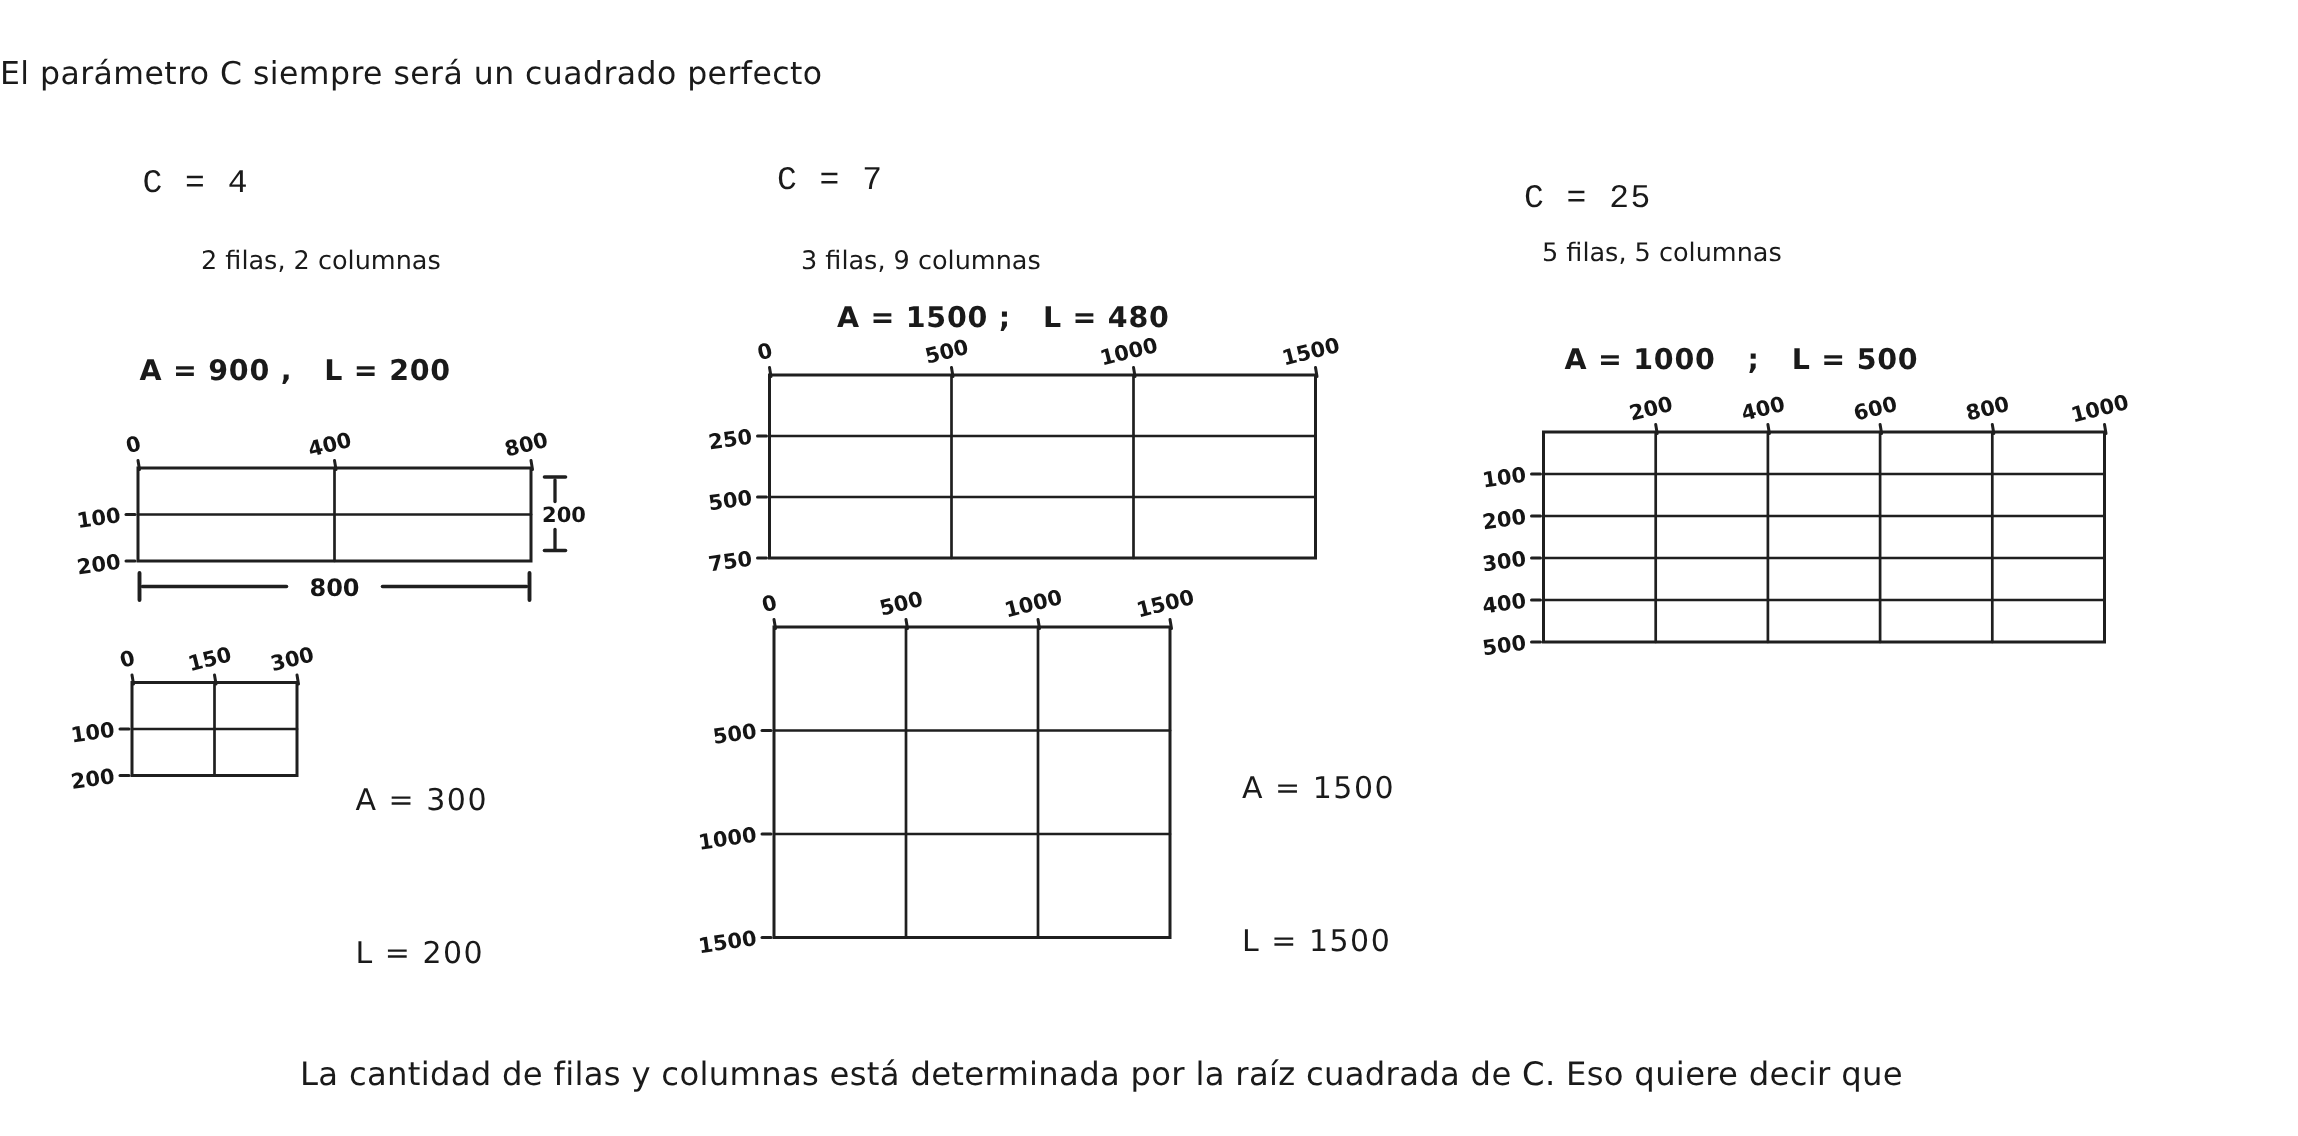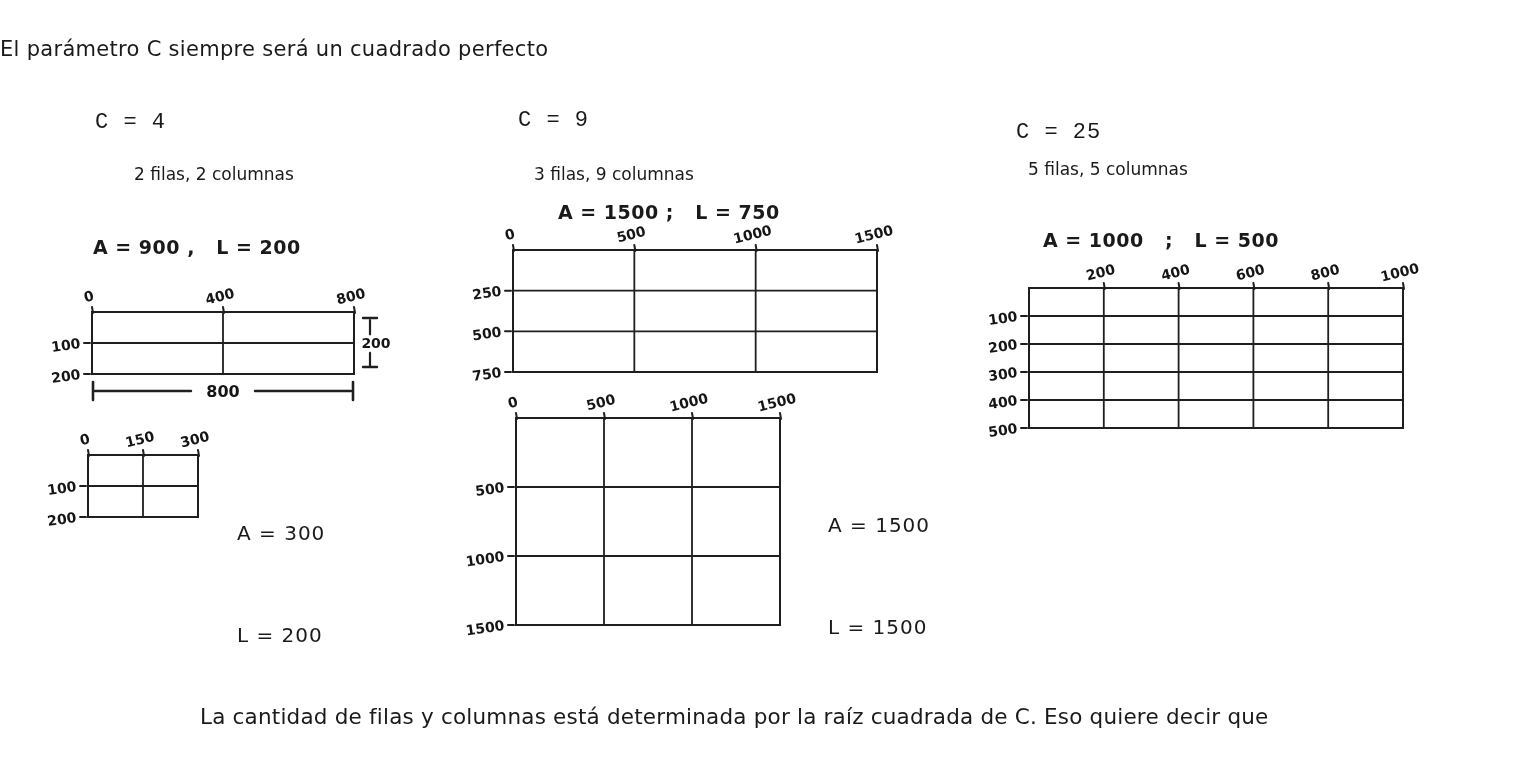--- a/index.html
+++ b/index.html
@@ -20,23 +20,23 @@
 <body>
 
 <div style="position:absolute;inset:0;">
 
   <div class="abs title">El parámetro C siempre será un cuadrado perfecto</div>
 
   <div class="abs c-label" style="left:95px;top:110px">C = 4</div>
   <div class="abs rc-label" style="left:134px;top:164px">2 filas, 2 columnas</div>
   <div class="abs params" style="left:93px;top:236px">A = 900 ,   L = 200</div>
 
-  <div class="abs c-label" style="left:518px;top:108px">C = 9</div>
+  <div class="abs c-label" style="left:518px;top:108px">C = 7</div>
   <div class="abs rc-label" style="left:534px;top:164px">3 filas, 9 columnas</div>
-  <div class="abs params" style="left:558px;top:201px">A = 1500 ;   L = 750</div>
+  <div class="abs params" style="left:558px;top:201px">A = 1500 ;   L = 480</div>
 
   <div class="abs c-label" style="left:1016px;top:120px">C = 25</div>
   <div class="abs rc-label" style="left:1028px;top:159px">5 filas, 5 columnas</div>
   <div class="abs params" style="left:1043px;top:229px">A = 1000   ;   L = 500</div>
 
   <div class="abs annot" style="left:237px;top:448px">
     <div>A = 300</div>
     <div>L = 200</div>
   </div>
 

